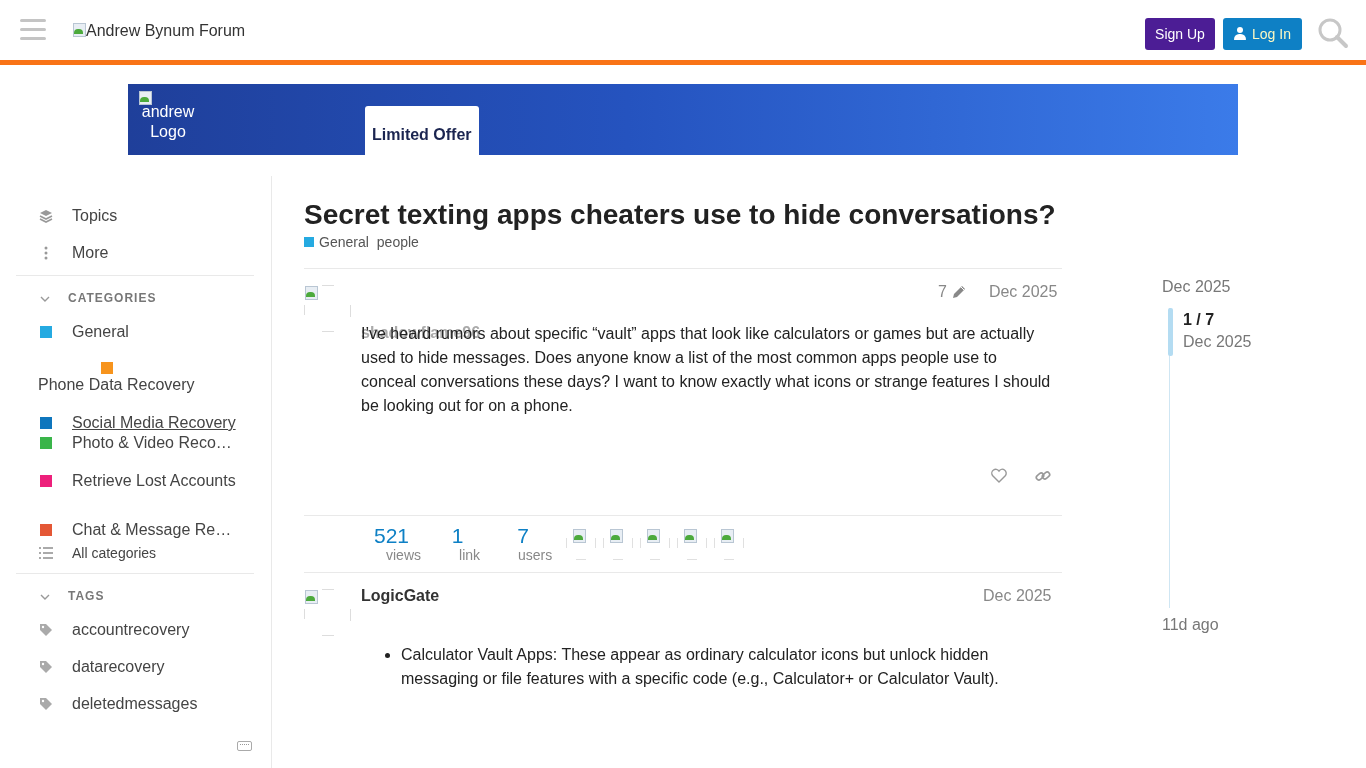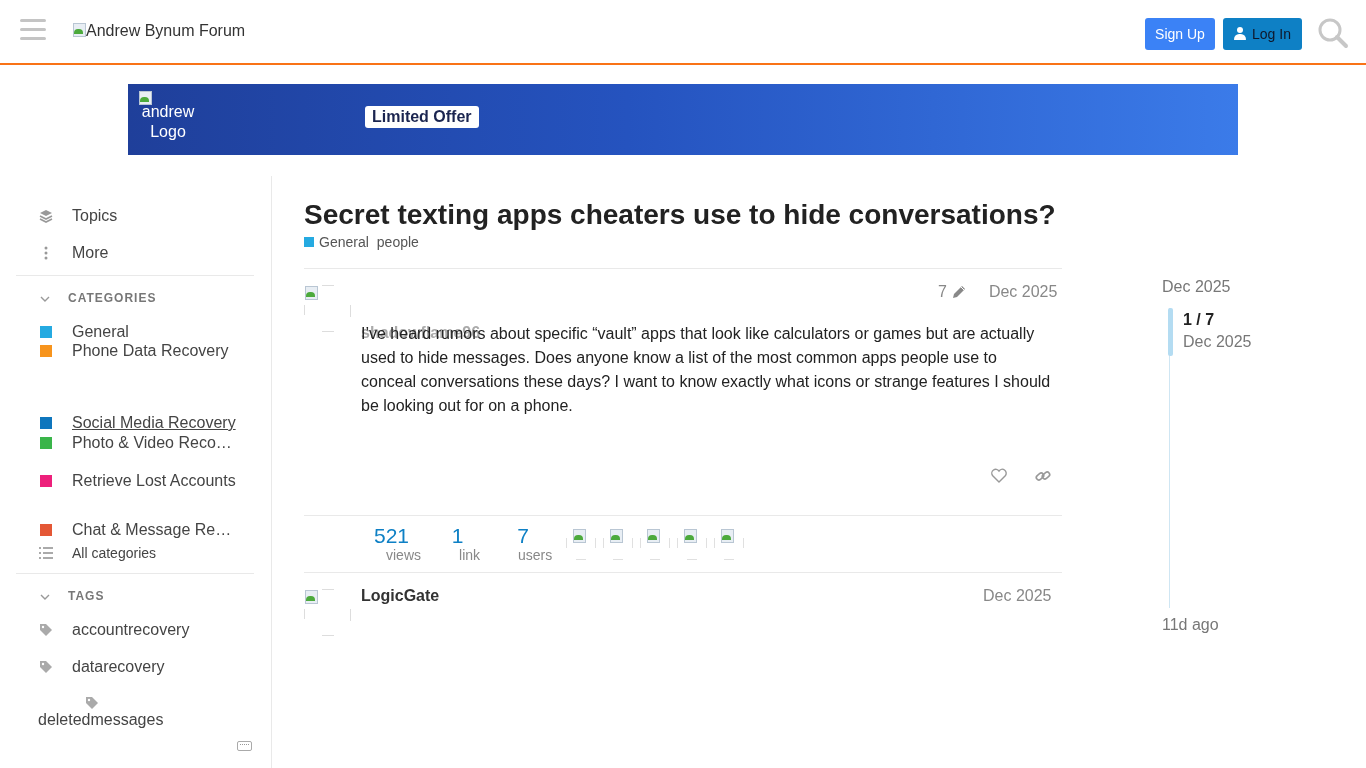--- a/index.html
+++ b/index.html
@@ -1,39 +1,39 @@
 <!DOCTYPE html>
 <html><head>
   <meta charset="utf-8">
   <style>
     * { box-sizing: border-box; margin: 0; padding: 0; }
     html, body { width: 1366px; height: 768px; overflow: hidden; background: #fff; }
     body { font-family: "Liberation Sans", sans-serif; color: #222; position: relative; }
 
     
-    .header { position: absolute; top: 0; left: 0; width: 1366px; height: 65px; border-bottom: 2px solid #f97316; background: #fff; }
+    .header { position: absolute; top: 0; left: 0; width: 1366px; height: 65px; border-bottom: 5px solid #f97316; background: #fff; }
     .hamburger { position: absolute; left: 20px; top: 19px; width: 26px; height: 26px; cursor: pointer; }
     .hamburger span { display: block; height: 3px; background: #c4c4c4; border-radius: 2px; margin-bottom: 6px; width: 26px; }
     .logo { position: absolute; left: 72px; top: 22px; font-size: 16px; color: #333; display: flex; align-items: flex-start; }
     .broken-img { display: inline-block; width: 14px; height: 14px; position: relative; margin-right: 0; }
     .broken-img::before { content: ""; position: absolute; left: 1px; top: 1px; width: 11px; height: 12px; background: #e8eef4; border: 1px solid #b9c6d3; }
     .broken-img::after { content: ""; position: absolute; left: 2px; top: 7px; width: 9px; height: 5px; background: #4caa3c; border-radius: 4px 4px 0 0; }
-    .btn-signup { position: absolute; left: 1145px; top: 18px; width: 70px; height: 32px; background: #3b82f6; color: #fff; border-radius: 3px; font-size: 14px; display: flex; align-items: center; justify-content: center; cursor: pointer; }
-    .btn-login { position: absolute; left: 1223px; top: 18px; width: 79px; height: 32px; background: #0e80c5; color: #0f172a; border-radius: 3px; font-size: 14px; display: flex; align-items: center; justify-content: center; cursor: pointer; gap: 6px; }
+    .btn-signup { position: absolute; left: 1145px; top: 18px; width: 70px; height: 32px; background: #4c1d95; color: #fff; border-radius: 3px; font-size: 14px; display: flex; align-items: center; justify-content: center; cursor: pointer; }
+    .btn-login { position: absolute; left: 1223px; top: 18px; width: 79px; height: 32px; background: #0e80c5; color: #fef9c3; border-radius: 3px; font-size: 14px; display: flex; align-items: center; justify-content: center; cursor: pointer; gap: 6px; }
     .user-icon { width: 12px; height: 14px; position: relative; display: inline-block; }
     .user-icon::before { content: ""; position: absolute; left: 3px; top: 0; width: 6px; height: 6px; border-radius: 50%; background: #fff; }
     .user-icon::after { content: ""; position: absolute; left: 0; top: 7px; width: 12px; height: 6px; border-radius: 6px 6px 1px 1px; background: #fff; }
     .search-btn { position: absolute; left: 1316px; top: 16px; width: 34px; height: 34px; cursor: pointer; }
 
     
     .banner { position: absolute; left: 128px; top: 84px; width: 1110px; height: 71px; background: linear-gradient(90deg, #1f3f9a 0%, #2553bf 45%, #3b7be9 100%); }
     .banner-logo { position: absolute; left: 10px; top: 6px; width: 60px; color: #fff; font-size: 16px; line-height: 20px; text-align: center; }
     .banner-logo .broken-img { position: absolute; left: 0; top: 0; }
     .banner-logo .alt { display: block; padding-top: 12px; }
-    .banner-badge { position: absolute; left: 237px; top: 22px; background: #fff; color: #1b2550; font-weight: bold; font-size: 16px; padding: 2px 7px; border-radius: 3px; }
+    .banner-badge { position: absolute; left: 237px; top: 22px; background: #fff; color: #1b2550; font-weight: bold; font-size: 16px; padding: 20px 7px; border-radius: 3px; }
     .banner-text { position: absolute; left: 356px; top: 27px; color: #fff; font-weight: bold; font-size: 16px; }
     .banner-cta { position: absolute; left: 855px; top: 18px; width: 145px; height: 36px; background: #fa6458; color: #3a1f5a; font-weight: bold; font-size: 16px; border-radius: 18px; display: flex; align-items: center; justify-content: center; cursor: pointer; }
 
     
     .sidebar { position: absolute; left: 0; top: 176px; width: 272px; height: 592px; border-right: 1px solid #e9e9e9; }
     .side-item { position: absolute; left: 38px; display: flex; align-items: center; font-size: 16px; color: #444; cursor: pointer; }
     .side-item .ico { width: 16px; height: 16px; margin-right: 18px; display: flex; align-items: center; justify-content: center; }
     .side-sq { width: 12px; height: 12px; display: inline-block; }
     .side-divider { position: absolute; left: 16px; width: 238px; height: 1px; background: #e9e9e9; }
     .side-heading { position: absolute; left: 40px; font-size: 12px; font-weight: bold; letter-spacing: 1px; color: #777; display: flex; align-items: center; cursor: pointer; }
@@ -152,21 +152,21 @@
     </span>
     <span>CATEGORIES</span>
   </div>
 
   <div class="side-item" style="top:147px;">
     <span class="ico">
         <span class="side-sq" style="background:#25aae1"></span>
       </span>
     <span>General</span>
   </div>
-  <div class="side-item" style="top:166px;">
+  <div class="side-item" style="top:184px;flex-direction:column;">
     <span class="ico">
         <span class="side-sq" style="background:#f7941d"></span>
       </span>
     <span>Phone Data Recovery</span>
   </div>
   <div class="side-item" style="top:238px;text-decoration:underline;">
     <span class="ico">
         <span class="side-sq" style="background:#0e76bd"></span>
       </span>
     <span>Social Media Recovery</span>
@@ -226,21 +226,21 @@
   </div>
   <div class="side-item" style="top:482px;">
     <span class="ico">
       <svg width="14" height="14" viewBox="0 0 14 14">
           <path d="M1 1 H7 L13 7 L7 13 L1 7 Z" fill="#aaa"></path>
           <circle cx="4" cy="4" r="1.2" fill="#fff"></circle>
         </svg>
     </span>
     <span>datarecovery</span>
   </div>
-  <div class="side-item" style="top:519px;flex-direction:column;">
+  <div class="side-item" style="top:519px;">
     <span class="ico">
       <svg width="14" height="14" viewBox="0 0 14 14">
           <path d="M1 1 H7 L13 7 L7 13 L1 7 Z" fill="#aaa"></path>
           <circle cx="4" cy="4" r="1.2" fill="#fff"></circle>
         </svg>
     </span>
     <span>deletedmessages</span>
   </div>
   <div class="kbd-icon"></div>
 </div>
@@ -342,20 +342,23 @@
   <span class="edge-t"></span>
     <span class="edge-l"></span>
     <span class="edge-r"></span>
     <span class="edge-b"></span>
 </div>
 <div class="username" style="left:361px; top:587px; color:#333;">LogicGate</div>
 <div class="post-meta-right" style="left:983px; top:587px;">
   <span class="post-date">Dec 2025</span>
 </div>
 <div class="post-body" style="top:627px;">
+  <ul style="margin-top:16px;">
+    <li>Calculator Vault Apps: These appear as ordinary calculator icons but unlock hidden messaging or file features with a specific code (e.g., Calculator+ or Calculator Vault).</li>
+  </ul>
 </div>
 
 <div class="timeline-top">Dec 2025</div>
 <div class="timeline-rail"></div>
 <div class="timeline-handle"></div>
 <div class="timeline-pos">1 / 7</div>
 <div class="timeline-posdate">Dec 2025</div>
 <div class="timeline-bottom">11d ago</div>
 
 </body></html>

